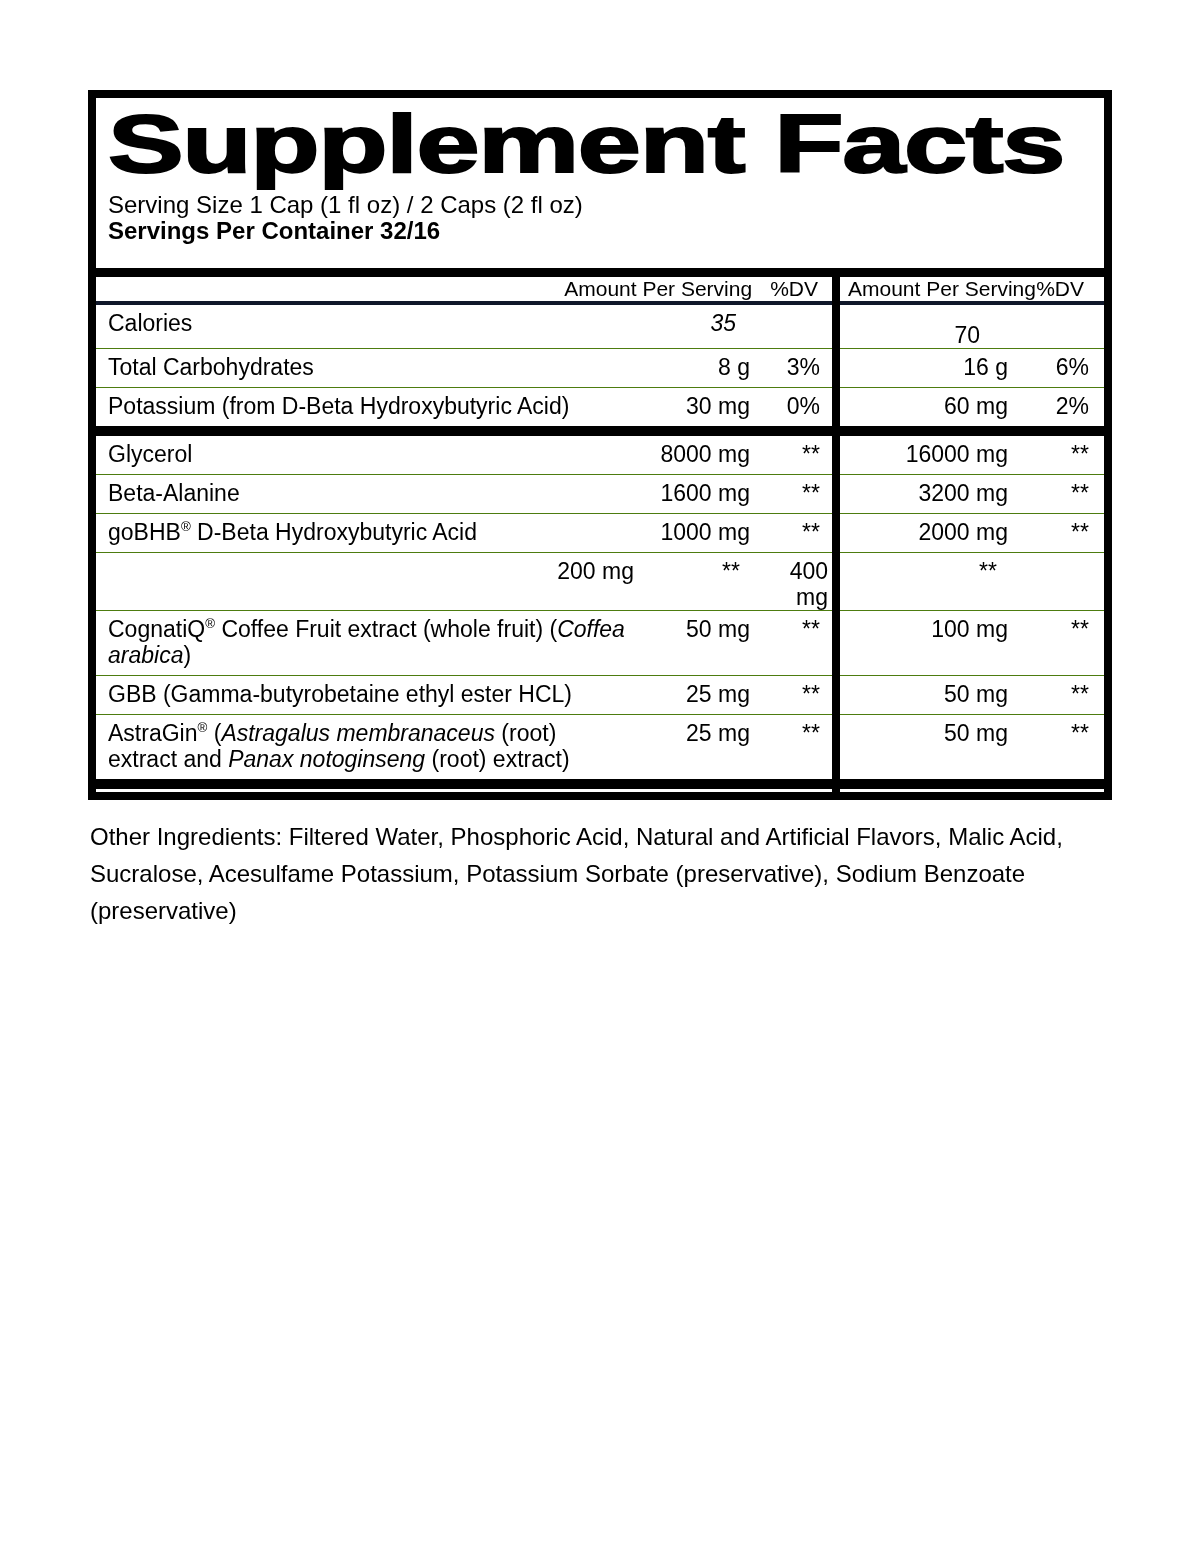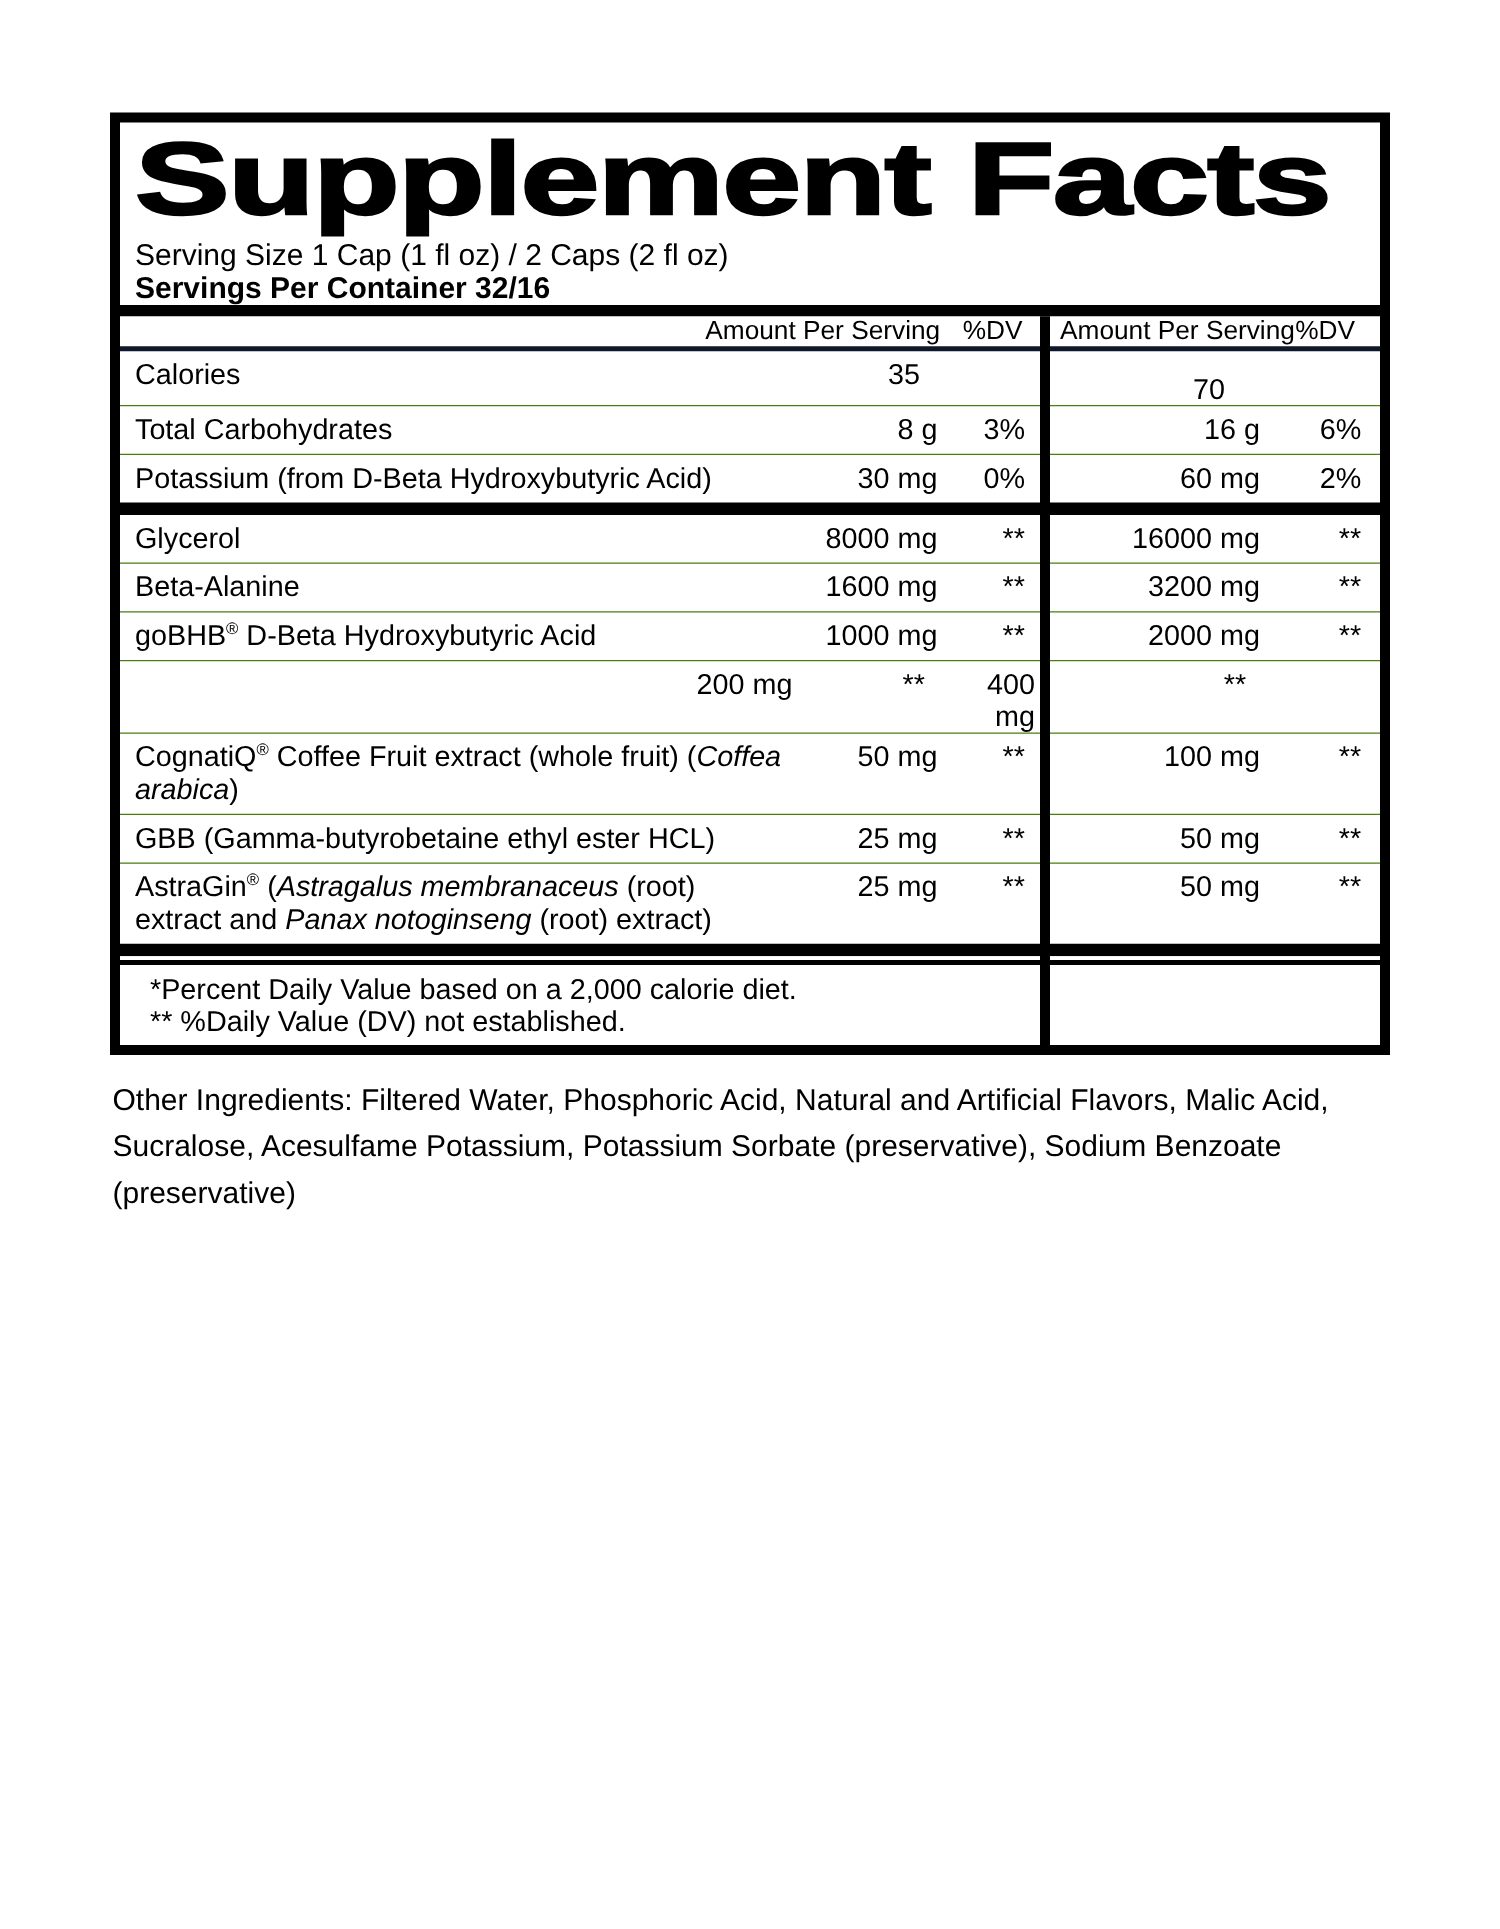--- a/index.html
+++ b/index.html
@@ -22,21 +22,21 @@
     font-size: 82px;
     line-height: 84px;
     font-weight: bold;
     letter-spacing: -1px;
     white-space: nowrap;
     transform: scaleX(1.385);
     transform-origin: left center;
     -webkit-text-stroke: 2px #000;
   }
 
-  .serving-block { margin: 6px 0 0 12px; font-size: 24px; line-height: 26px; }
+  .serving-block { margin: 6px 0 24px 12px; font-size: 24px; line-height: 26px; }
   .serving-bold { font-weight: bold; }
 
   
   .table { position: relative; border-top: 9px solid #000; }
   .vline {
     position: absolute; top: 0; bottom: 0; left: 736px; width: 8px;
     background: #000; z-index: 5;
   }
 
   .thead {
@@ -59,21 +59,21 @@
     align-items: start;
     font-size: 23px;
     line-height: 26px;
   }
   .trow + .trow { border-top: 1px solid #4d7c0f; }
   .c-name  { padding: 5px 0 7px 12px; }
   .c-amt1  { text-align: right; padding: 5px 2px 0 0; }
   .c-dv1   { text-align: right; padding: 5px 12px 0 0; }
   .c-amt2  { text-align: right; padding: 5px 4px 0 12px; }
   .c-dv2   { text-align: right; padding: 5px 15px 0 0; }
-  .cal1 { padding-right: 16px; }
+  .cal1 { padding-right: 16px; font-style: italic; }
   .cal2 { padding-right: 32px; margin-top: 12px; }
 
   .sup { font-size: 0.58em; vertical-align: super; line-height: 0; }
 
   .sep-thick { height: 10px; background: #000; }
   .sep-gap   { height: 3px; background: #fff; }
 
   .tfoot {
     border-top: 4px solid #000;
     font-size: 23px; line-height: 26px;
@@ -193,21 +193,17 @@
         <div class="c-name"><span>AstraGin</span><span class="sup">®</span><span> (</span><i>Astragalus membranaceus</i><span> (root)</span><br><span>extract and </span><i>Panax notoginseng</i><span> (root) extract)</span></div>
         <div class="c-amt1">25 mg</div>
         <div class="c-dv1">**</div>
         <div class="c-amt2">50 mg</div>
         <div class="c-dv2">**</div>
       </div>
 
       <div class="sep-thick"></div>
       <div class="sep-gap"></div>
 
-      <div class="tfoot">
-        <div>*Percent Daily Value based on a 2,000 calorie diet.</div>
-        <div>** %Daily Value (DV) not established.</div>
-      </div>
     </div>
   </div>
 
   <p class="other">Other Ingredients: Filtered Water, Phosphoric Acid, Natural and Artificial Flavors, Malic Acid, Sucralose, Acesulfame Potassium, Potassium Sorbate (preservative), Sodium Benzoate (preservative)</p>
 </div>
 
 </body></html>

